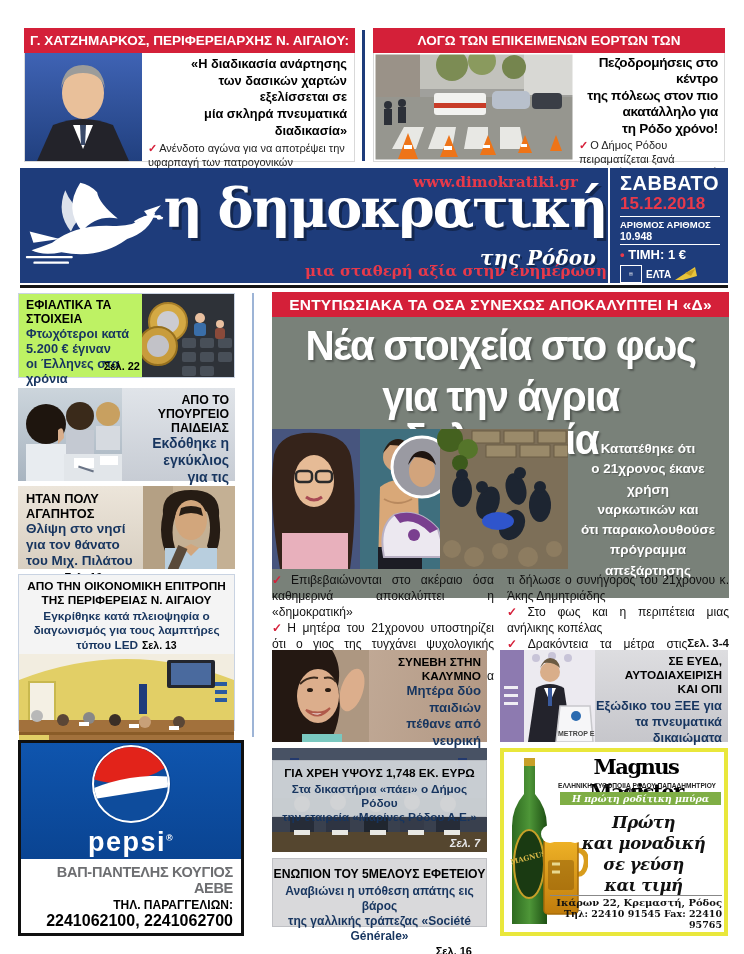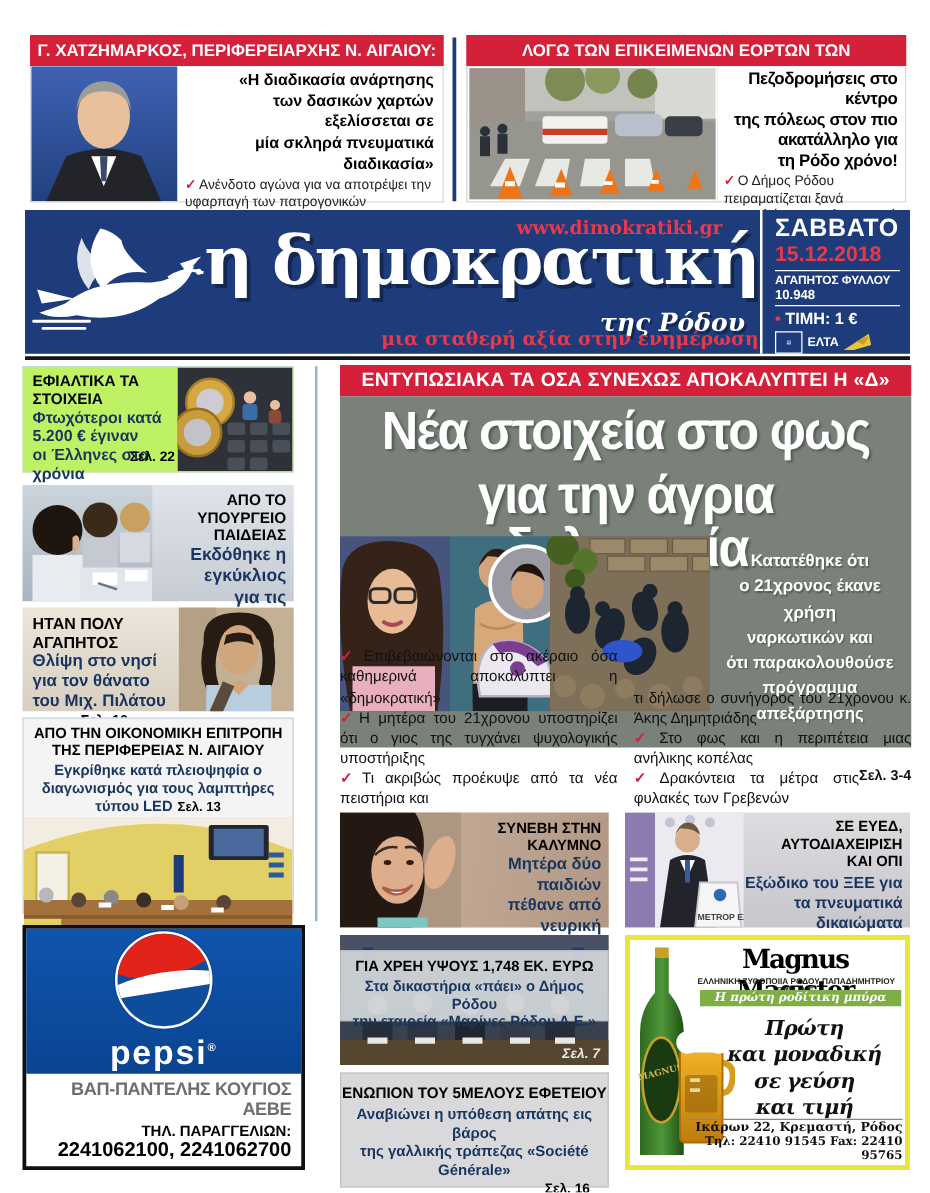--- a/index.html
+++ b/index.html
@@ -115,21 +115,21 @@
   .main-hl{width:100%;text-align:center;color:#fff;font-weight:bold;font-size:43px;line-height:1.0;
            letter-spacing:-1.5px;transform:scaleX(0.94);transform-origin:center;
            text-shadow:2px 2px 2px rgba(0,0,0,0.3);}
   #main-hl1{position:absolute;top:7px;left:0;}
   #main-hl2{position:absolute;top:58px;left:0;}
   #main-photo{position:absolute;left:0;top:112px;width:296px;height:140px;}
   #main-side{position:absolute;left:300px;top:122px;width:152px;text-align:center;color:#fff;
              font-weight:bold;font-size:13.5px;line-height:1.5;white-space:pre-line;
              text-shadow:1px 1px 1px rgba(0,0,0,0.3);}
   #main-bullets{left:272px;top:572px;width:457px;height:74px;display:flex;gap:13px;
-                font-size:12.1px;line-height:1.33;color:#111;text-align:justify;align-items:flex-end;}
+                font-size:12.1px;line-height:1.33;color:#111;text-align:justify;}
   #main-bullets .colL{width:222px;}
   #main-bullets .colR{flex:1;}
   #main-bullets p{margin:0;}
   #main-bullets .pref{float:right;font-weight:bold;font-size:11.5px;}
 
   
   #kalymno{left:272px;top:650px;width:215px;height:92px;background:linear-gradient(100deg,#cab4a1,#b29884);display:flex;}
   #kalymno .txt{flex:1;padding:5px 6px 2px 0;text-align:right;}
   #kalymno .story-kicker{font-size:11.8px;}
   #kalymno .headline{font-size:13.2px;line-height:1.25;}
@@ -142,21 +142,21 @@
   #eyed .pageref{font-size:11px;}
 
   
   #chrei{left:272px;top:748px;width:215px;height:104px;overflow:hidden;}
   #chrei .overlay{position:absolute;left:0;top:12px;right:0;height:57px;background:rgba(208,212,217,0.94);
                   text-align:center;padding-top:5px;box-sizing:border-box;border:1px solid #b8bcc2;}
   #chrei .story-kicker{font-size:11.8px;}
   #chrei .headline{font-size:11.8px;line-height:1.2;margin-top:2px;}
   #chrei .pageref{position:absolute;right:7px;bottom:3px;color:#e8e8ea;font-style:italic;font-size:11px;}
 
-  #efeteio{left:272px;top:858px;width:215px;height:92px;background:#d9d9db;border:1px solid #bfc0c4;
+  #efeteio{left:272px;top:858px;width:215px;height:69px;background:#d9d9db;border:1px solid #bfc0c4;
            box-sizing:border-box;text-align:center;padding-top:8px;}
   #efeteio .story-kicker{font-size:12.2px;}
   #efeteio .headline{font-size:12px;line-height:1.25;margin-top:3px;}
   #efeteio .pageref{display:block;text-align:right;padding-right:14px;font-size:11px;margin-top:1px;}
 
   
   #magnus{left:500px;top:748px;width:228px;height:188px;border:4px solid #e9e73b;background:#fff;
           box-sizing:border-box;font-family:"DejaVu Serif",serif;}
   #mg-brand{position:absolute;left:46px;top:2px;right:2px;text-align:center;font-weight:bold;
             font-size:21px;letter-spacing:-1.5px;color:#000;}
@@ -281,21 +281,21 @@
     </svg>
     <div class="abs" id="mh-url">www.dimokratiki.gr</div>
     <div class="abs" id="mh-title">η δημοκρατική</div>
     <div class="abs" id="mh-region">της Ρόδου</div>
     <div class="abs" id="mh-tagline">μια σταθερή αξία στην ενημέρωση</div>
     <div class="abs" id="mh-vline"></div>
     <div class="abs" id="mh-right">
       <div id="mh-day">ΣΑΒΒΑΤΟ</div>
       <div id="mh-date">15.12.2018</div>
       <div class="mh-hr"></div>
-      <div id="mh-issue-label">ΑΓΑΠΗΤΟΣ ΦΥΛΛΟΥ</div>
+      <div id="mh-issue-label">ΑΡΙΘΜΟΣ ΑΡΙΘΜΟΣ</div>
       <div id="mh-issue">10.948</div>
       <div class="mh-hr"></div>
       <div id="mh-price"><span class="dot">•</span> <span>ΤΙΜΗ: 1 €</span></div>
       <div id="mh-elta">
         <div id="mh-stamp">▤</div>
         <span id="mh-elta-label">ΕΛΤΑ</span>
         <svg width="22" height="14" viewBox="0 0 22 14">
           <polygon points="0,13 20,0 22,9 8,13" fill="#e8c43a"></polygon>
             <polygon points="10,6 20,2 16,9" fill="#c89e22"></polygon>
         </svg>

